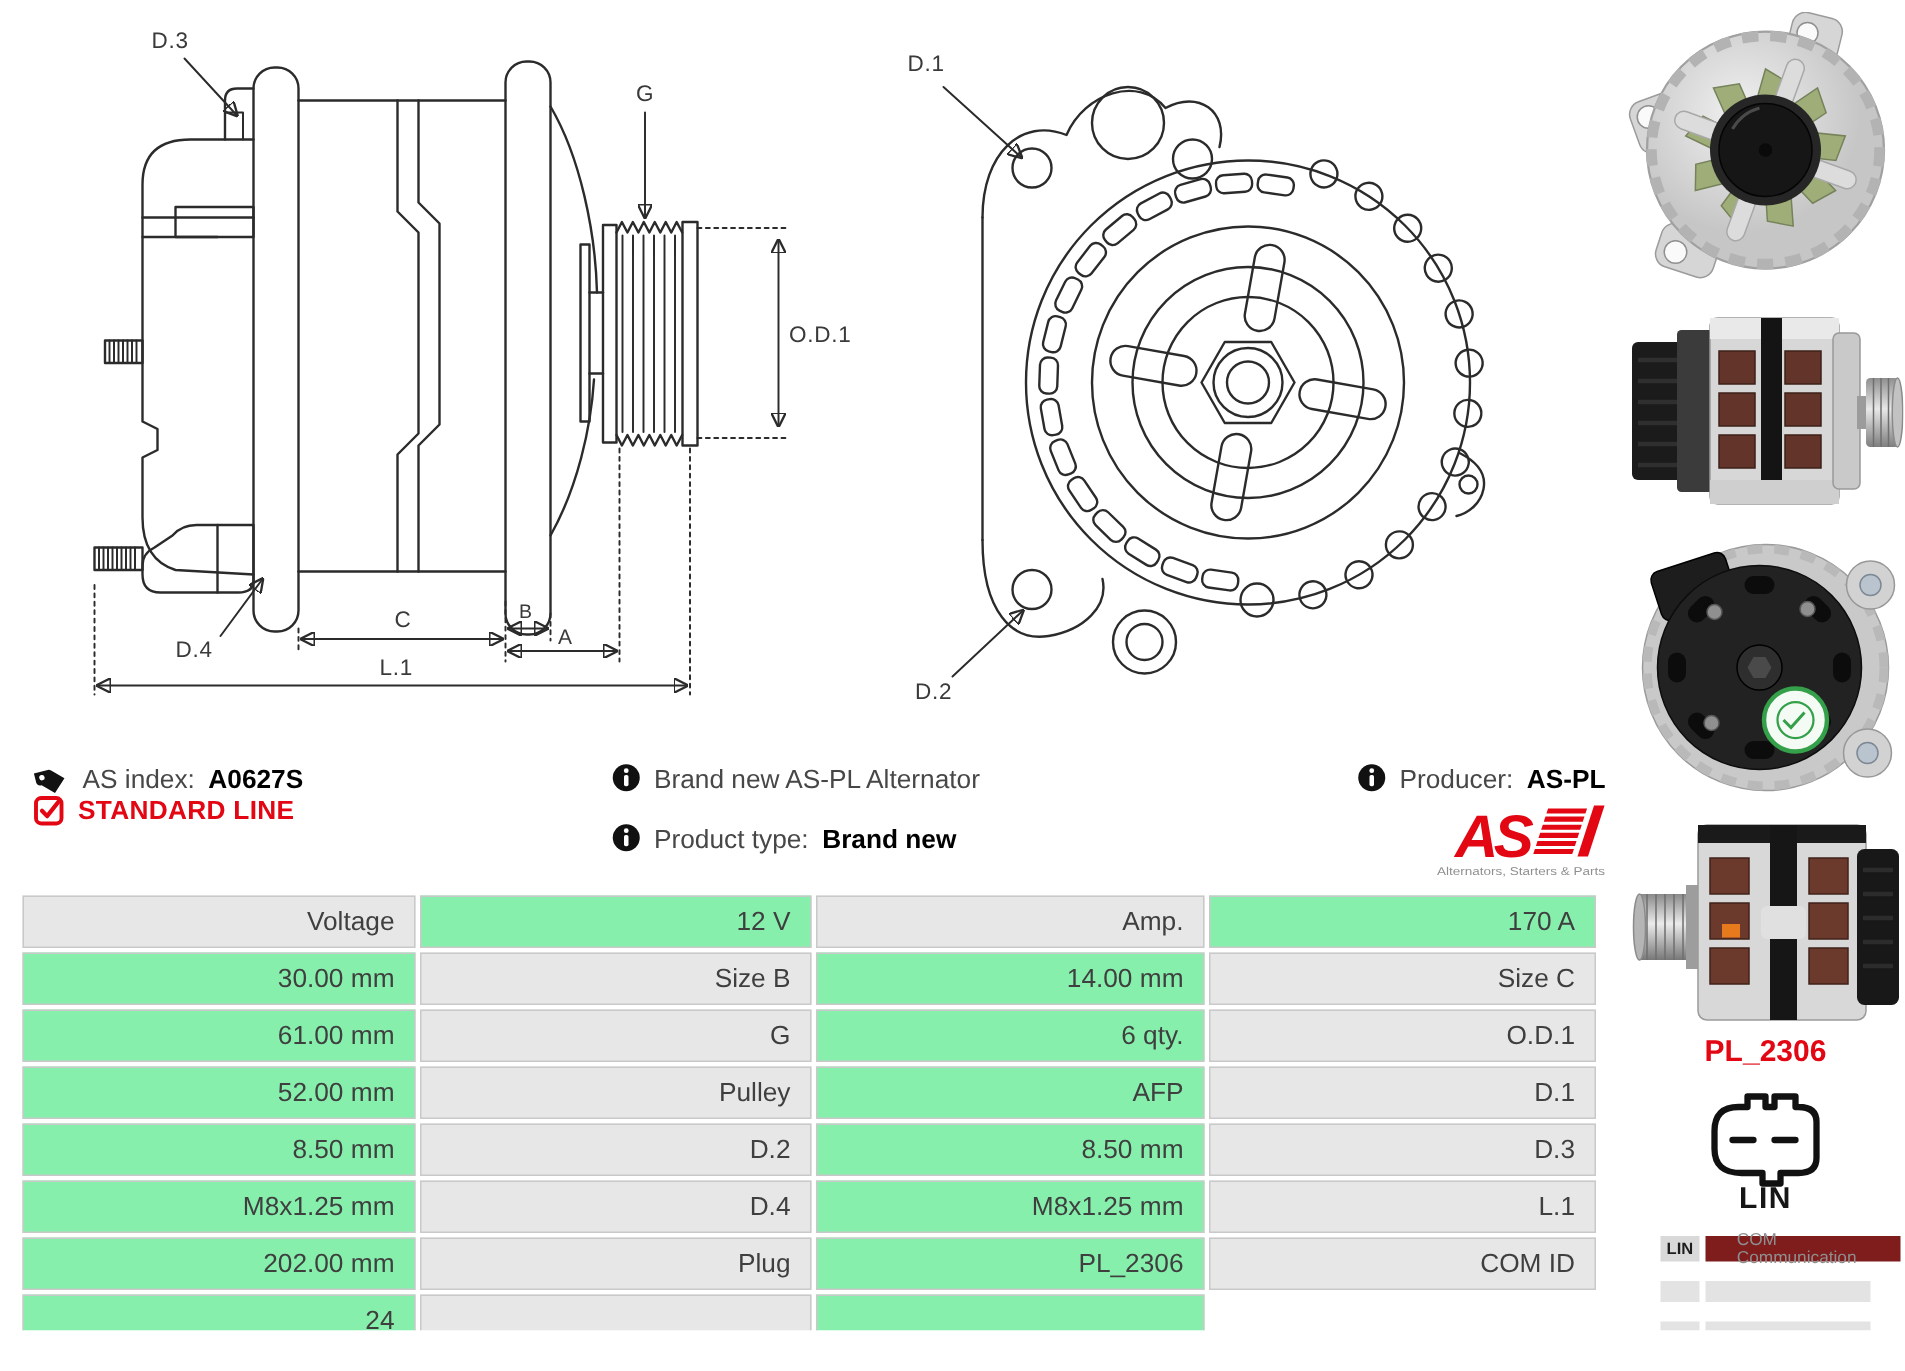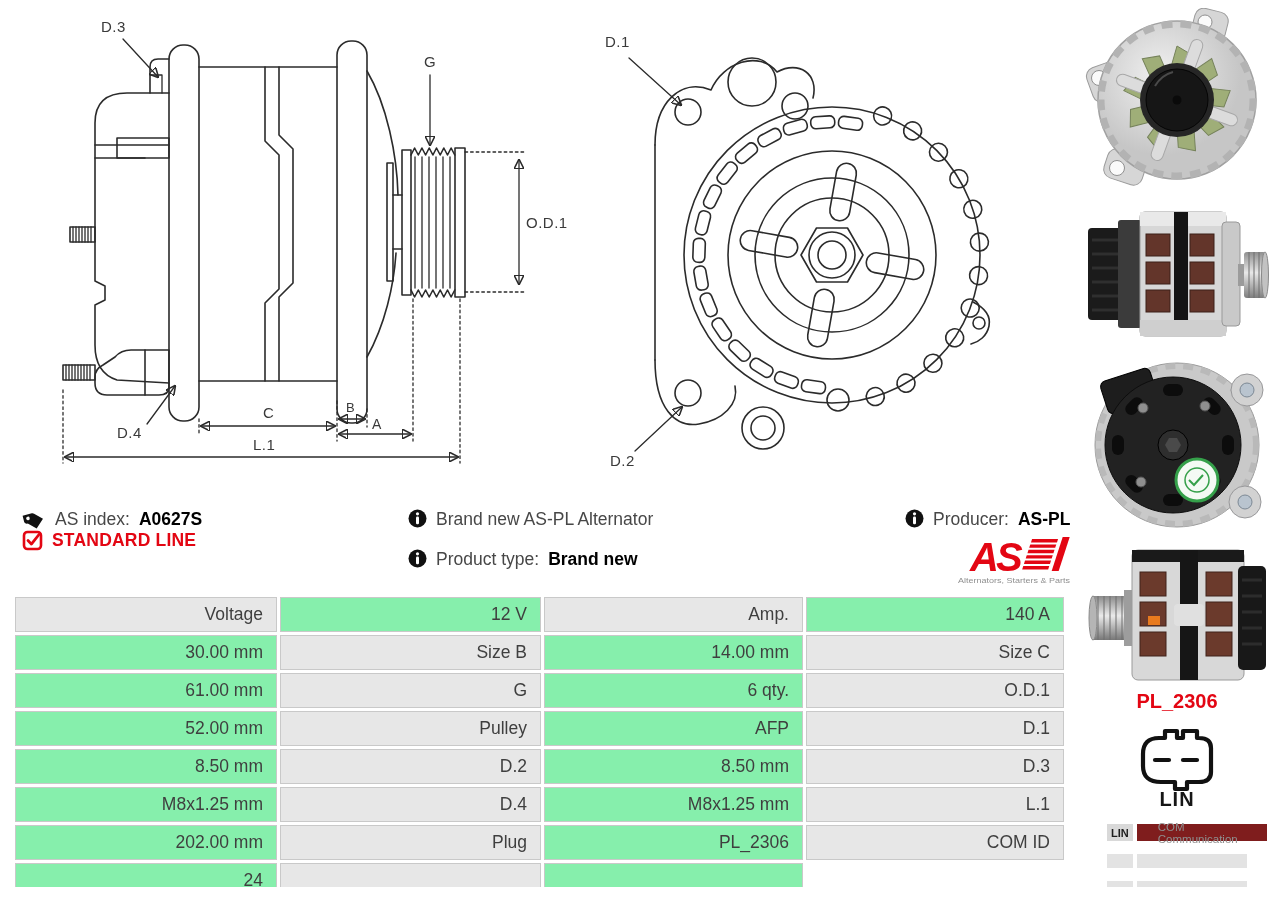--- a/index.html
+++ b/index.html
@@ -387,21 +387,21 @@
       <rect x="78" y="33" width="26" height="3.4"></rect>
       <rect x="108" y="4" width="7" height="34"></rect>
     </g>
     <text x="2" y="50" textLength="112" lengthAdjust="spacingAndGlyphs" style="font-size:7.6px;fill:#8f8f8f;">Alternators, Starters &amp; Parts</text>
   </svg>
 
   <div id="spec" class="abs">
     <div class="cell lab">Voltage</div>
     <div class="cell val">12 V</div>
     <div class="cell lab">Amp.</div>
-    <div class="cell val">140 A</div>
+    <div class="cell val">170 A</div>
 
     <div class="cell val">30.00 mm</div>
     <div class="cell lab">Size B</div>
     <div class="cell val">14.00 mm</div>
 
     <div class="cell lab">Size C</div>
     <div class="cell val">61.00 mm</div>
     <div class="cell lab">G</div>
     <div class="cell val">6 qty.</div>
 

